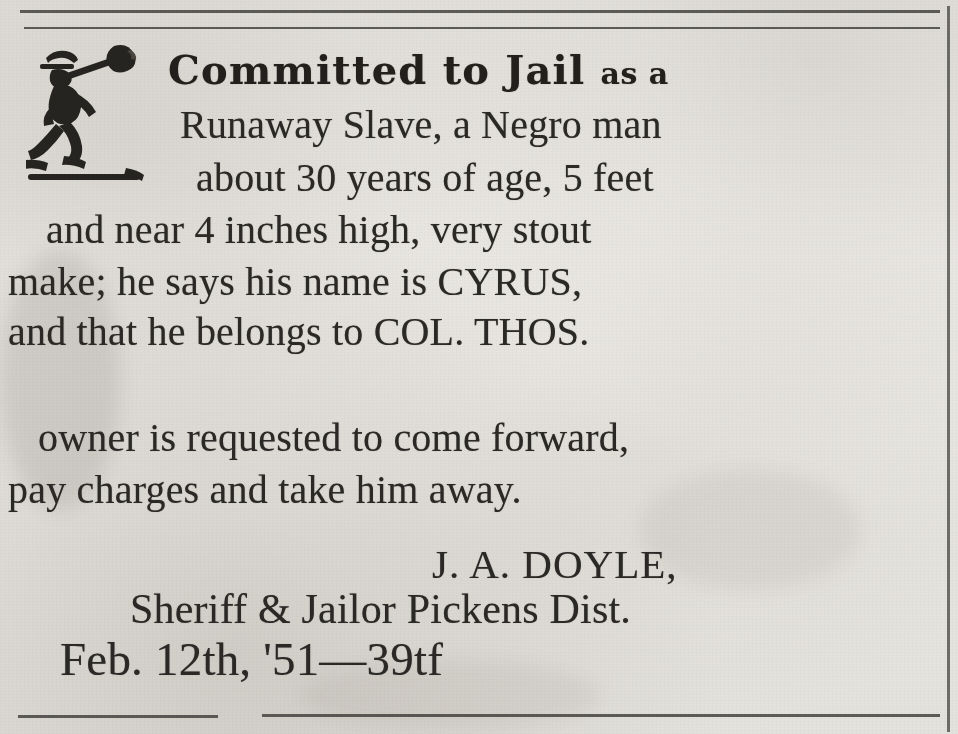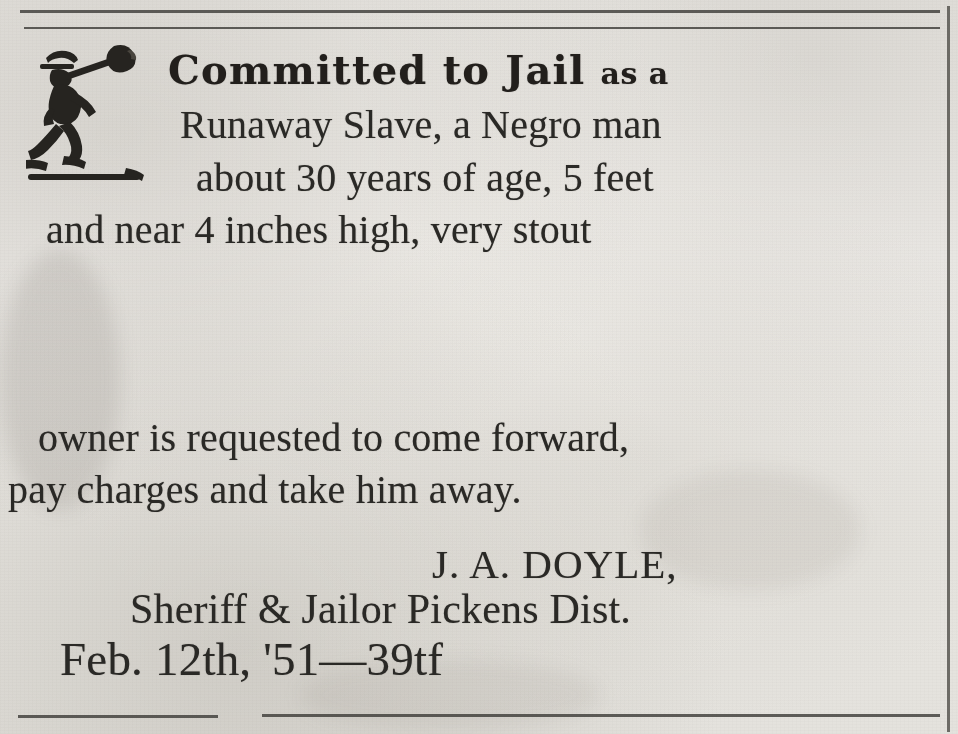--- a/index.html
+++ b/index.html
@@ -195,20 +195,22 @@
   <div id="ad">
 
     <div class="txt" id="head-1">
       <span>Committed to Jail</span>
       <span class="small">as a</span>
     </div>
 
     <div class="txt line" id="l2">Runaway Slave, a Negro man</div>
     <div class="txt line" id="l3">about 30 years of age, 5 feet</div>
     <div class="txt line" id="l4">and near 4 inches high, very stout</div>
+    <div class="txt line" id="l5">make; he says his name is CYRUS,</div>
+    <div class="txt line" id="l6">and that he belongs to COL. THOS.</div>
     <div class="txt line" id="l8">owner is requested to come forward,</div>
     <div class="txt line" id="l9">pay charges and take him away.</div>
 
     <div class="txt line caps" id="sig">J. A. DOYLE,</div>
     <div class="txt line" id="sig-role">Sheriff &amp; Jailor Pickens Dist.</div>
     <div class="txt line" id="date">Feb. 12th, '51—39tf</div>
 
   </div>
 </div>
 

